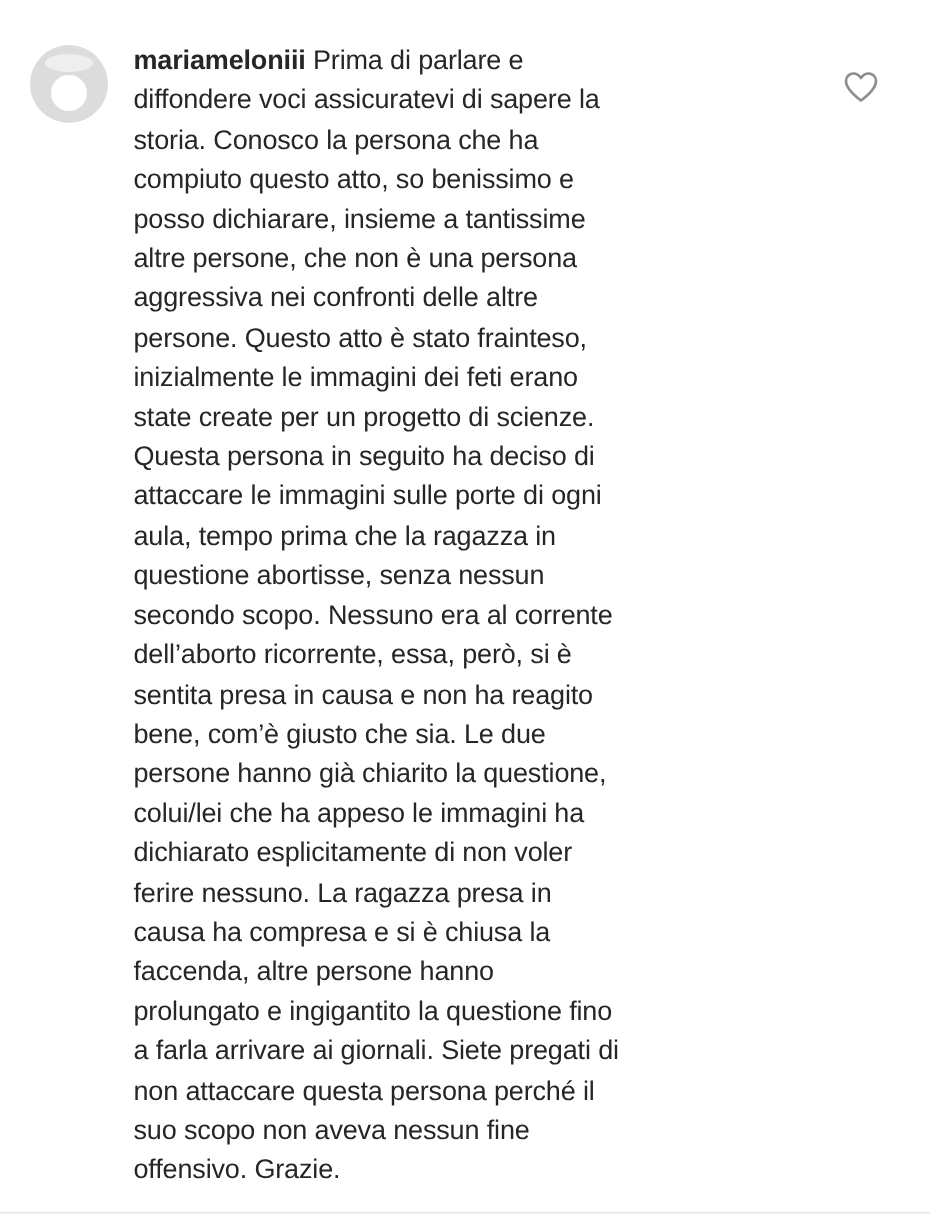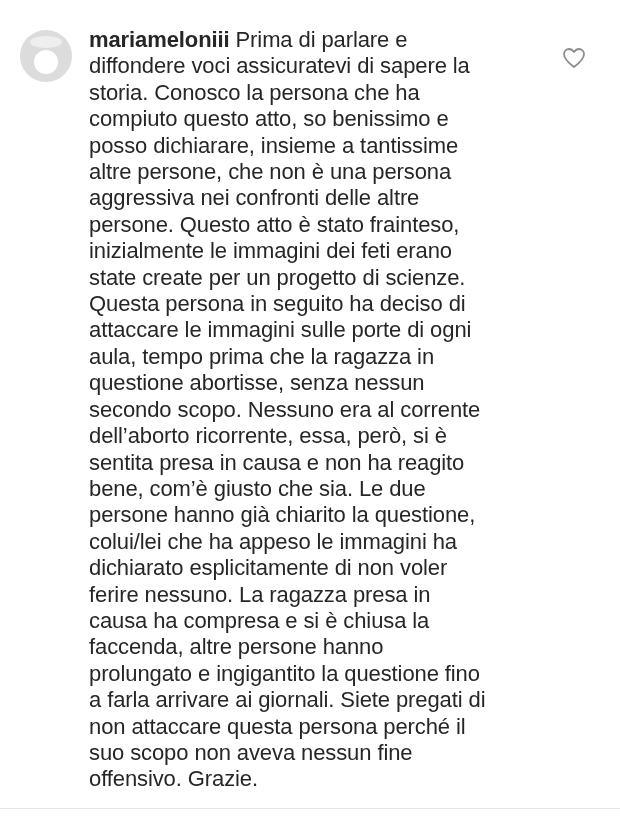--- a/index.html
+++ b/index.html
@@ -1,21 +1,21 @@
 <!DOCTYPE html>
 <html><head>
 <meta charset="utf-8">
 <style>
   html, body { margin:0; padding:0; background:#ffffff; }
   body { width:620px; height:820px; position:relative; overflow:hidden; font-family:"Liberation Sans", sans-serif; }
   .comment { position:absolute; left:0; top:0; width:620px; height:808px; }
   .avatar { position:absolute; left:20px; top:30px; width:52px; height:52px; border-radius:50%; background:#dcdcdc; overflow:hidden; }
   .avatar .head { position:absolute; left:14px; top:20px; width:24px; height:24px; border-radius:50%; background:#ffffff; }
   .avatar .halo { position:absolute; left:10px; top:6px; width:32px; height:12px; border-radius:50%; background:#eeeeee; }
-  .body-text { position:absolute; left:89px; top:27px; width:460px; font-size:22px; line-height:26.4px; color:#262626; letter-spacing:-0.1px; white-space:pre-line; }
+  .body-text { position:absolute; left:89px; top:27px; width:460px; font-size:18px; line-height:26.4px; color:#262626; letter-spacing:-0.1px; white-space:pre-line; }
   .username { font-weight:bold; }
   .like { position:absolute; left:561px; top:46px; width:26px; height:24px; cursor:pointer; }
   .divider { position:absolute; left:0; top:808px; width:620px; height:1px; background:#e6e6e6; }
 </style>
 </head>
 <body>
 
 <div class="comment">
   <div class="avatar">
     <div class="halo"></div>

